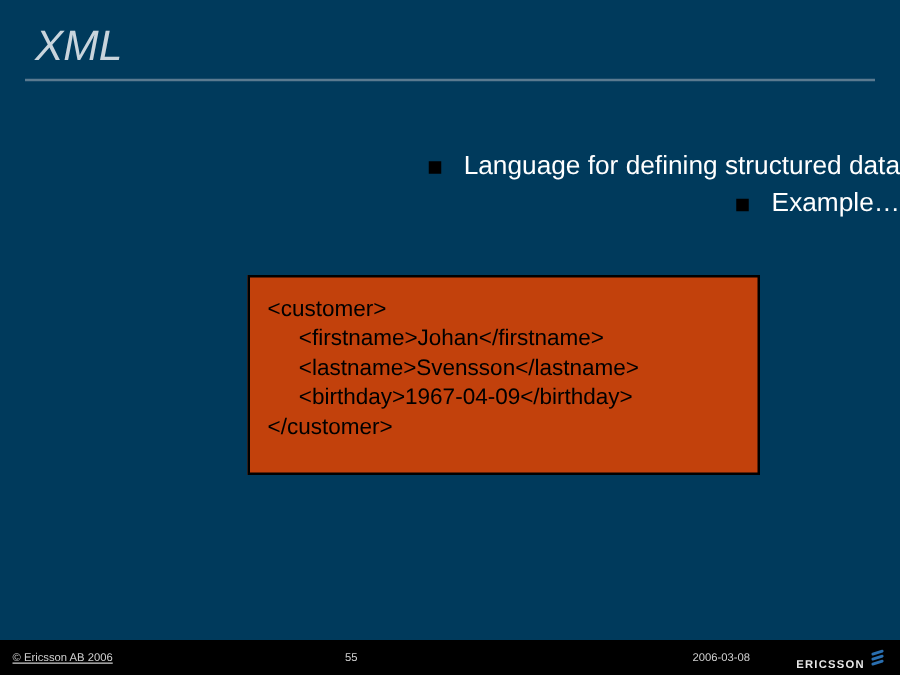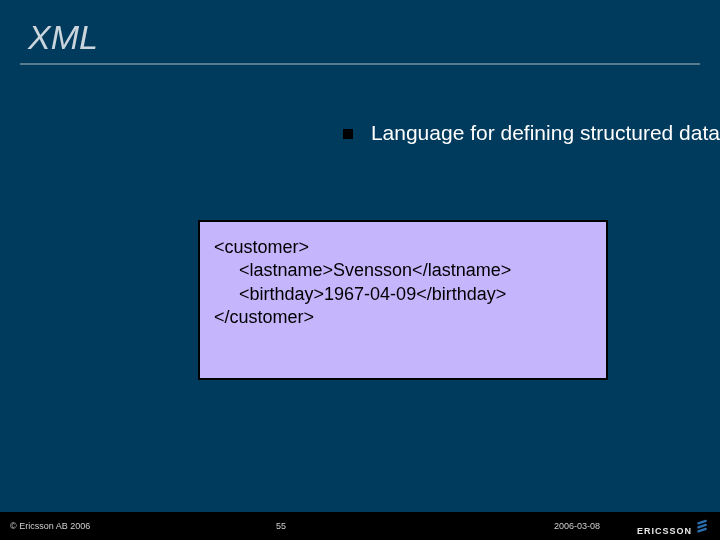--- a/index.html
+++ b/index.html
@@ -44,41 +44,42 @@
   .bullet .txt {
     font-size: 21px;
     color: #ffffff;
   }
   .codebox {
     position: absolute;
     left: 198px;
     top: 220px;
     width: 410px;
     height: 160px;
-    background: #c4b5fd;
+    background: #c2410c;
     border: 2px solid #000000;
     padding: 14px 14px;
   }
   .codeline {
     font-size: 18px;
     color: #000000;
     line-height: 1.3;
     white-space: pre;
   }
   .footer {
     position: absolute;
     left: 0;
     bottom: 0;
     width: 720px;
     height: 28px;
     background: #000000;
     display: flex;
     align-items: center;
     font-size: 9px;
     color: #d0d0d0;
+    text-decoration: underline;
   }
   .foot-left { margin-left: 10px; }
   .foot-page { position: absolute; left: 276px; }
   .foot-center { position: absolute; left: 360px; }
   .foot-date { position: absolute; left: 554px; }
   .foot-logo {
     position: absolute;
     right: 10px;
     display: flex;
     align-items: center;
@@ -97,24 +98,29 @@
 <body>
 
 <div class="title">XML</div>
 <div class="underline"></div>
 
 <div class="bullets">
   <div class="bullet">
     <div class="sq"></div>
     <div class="txt">Language for defining structured data</div>
   </div>
+  <div class="bullet">
+    <div class="sq"></div>
+    <div class="txt">Example…</div>
+  </div>
 </div>
 
 <div class="codebox">
   <div class="codeline">&lt;customer&gt;</div>
+  <div class="codeline">     &lt;firstname&gt;Johan&lt;/firstname&gt;</div>
   <div class="codeline">     &lt;lastname&gt;Svensson&lt;/lastname&gt;</div>
   <div class="codeline">     &lt;birthday&gt;1967-04-09&lt;/birthday&gt;</div>
   <div class="codeline">&lt;/customer&gt;</div>
 </div>
 
 <div class="footer">
   <span class="foot-left">© Ericsson AB 2006</span>
   <span class="foot-page">55</span>
   <span class="foot-date">2006-03-08</span>
   <span class="foot-logo">

